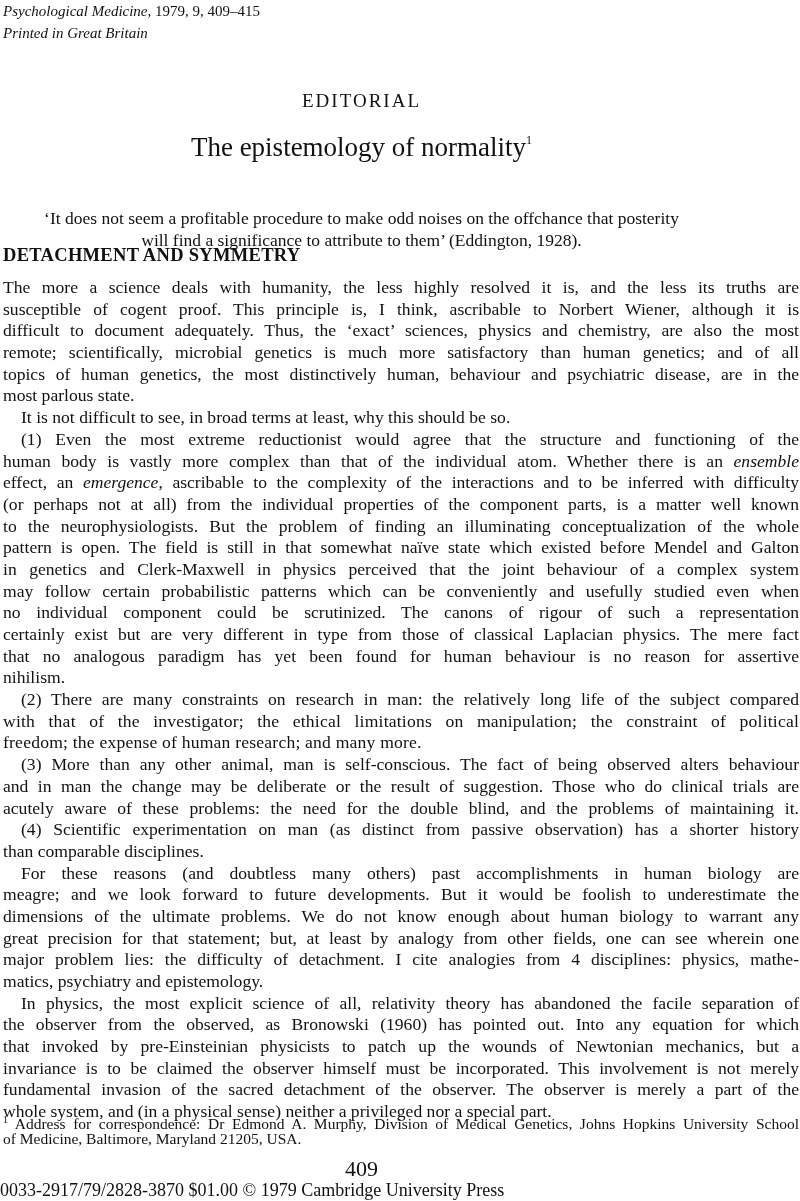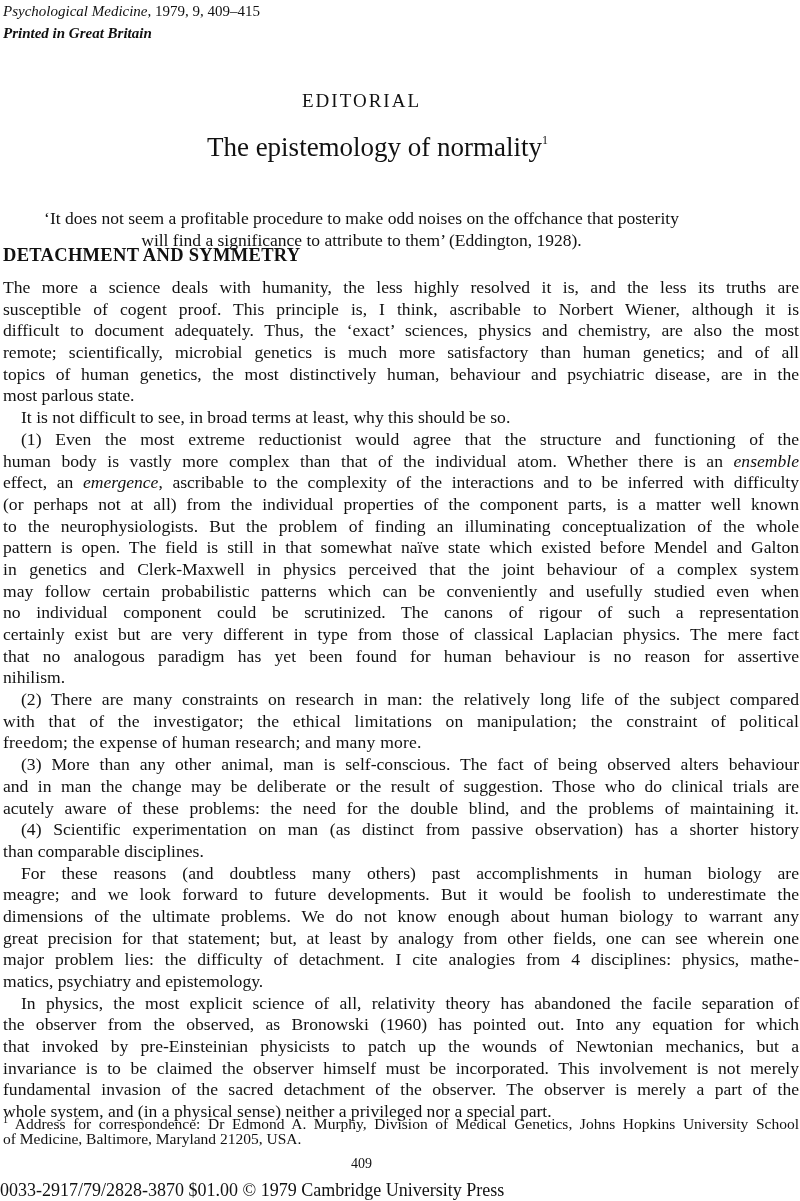--- a/index.html
+++ b/index.html
@@ -3,36 +3,36 @@
 <meta charset="utf-8">
 <style>
   html, body { margin: 0; padding: 0; background: #ffffff; }
   body {
     width: 800px; height: 1201px; overflow: hidden; position: relative;
     font-family: "Liberation Serif", "DejaVu Serif", serif; color: #111111;
   }
   .hdr { position: absolute; left: 3px; font-style: italic; font-size: 15px; line-height: 22px; }
   .hdr .up { font-style: normal; }
   #journal-line { top: 0px; }
-  #printed-line { top: 22px; font-weight: bold; }
+  #printed-line { top: 22px; font-weight: normal; }
   .center { position: absolute; left: 0; width: 723px; text-align: center; }
   #editorial { top: 90px; font-size: 19px; letter-spacing: 2px; }
-  #title { top: 132px; font-size: 27px; padding-left: 16px; }
+  #title { top: 132px; font-size: 27px; }
   #title sup { font-size: 12px; vertical-align: 12px; }
   #epigraph { top: 207px; font-size: 17.5px; line-height: 22px; }
   #section-heading { position: absolute; left: 3px; top: 245px; font-size: 18.5px; font-weight: bold; letter-spacing: 0.3px; }
   .body-text { position: absolute; left: 3px; width: 796px; top: 277px; font-size: 17.6px; line-height: 21.7px; }
   .ln { display: block; text-align: justify; text-align-last: justify; white-space: nowrap; height: 21.7px; overflow: visible; }
   .ln.last { text-align-last: left; }
   .ln.ind { text-indent: 18px; }
   .wide { letter-spacing: 0.2px; }
   .footnote { position: absolute; left: 3px; width: 796px; top: 1110px; font-size: 15.5px; line-height: 19px; }
   .footnote .ln { height: 19px; font-family: Liberation Serif, serif; }
   .footnote sup { font-size: 10px; }
-  #page-number { top: 1156px; font-size: 14px; }
+  #page-number { top: 1156px; font-size: 22px; }
   #copyright { position: absolute; left: 0px; top: 1180px; font-size: 18px; white-space: nowrap; }
 </style>
 </head>
 <body>
 
 <div class="hdr" id="journal-line"><span>Psychological Medicine</span><span class="up">, 1979, 9, 409–415</span></div>
 <div class="hdr" id="printed-line">Printed in Great Britain</div>
 
 <div class="center" id="editorial">EDITORIAL</div>
 <div class="center" id="title"><span>The epistemology of normality</span><sup>1</sup></div>

